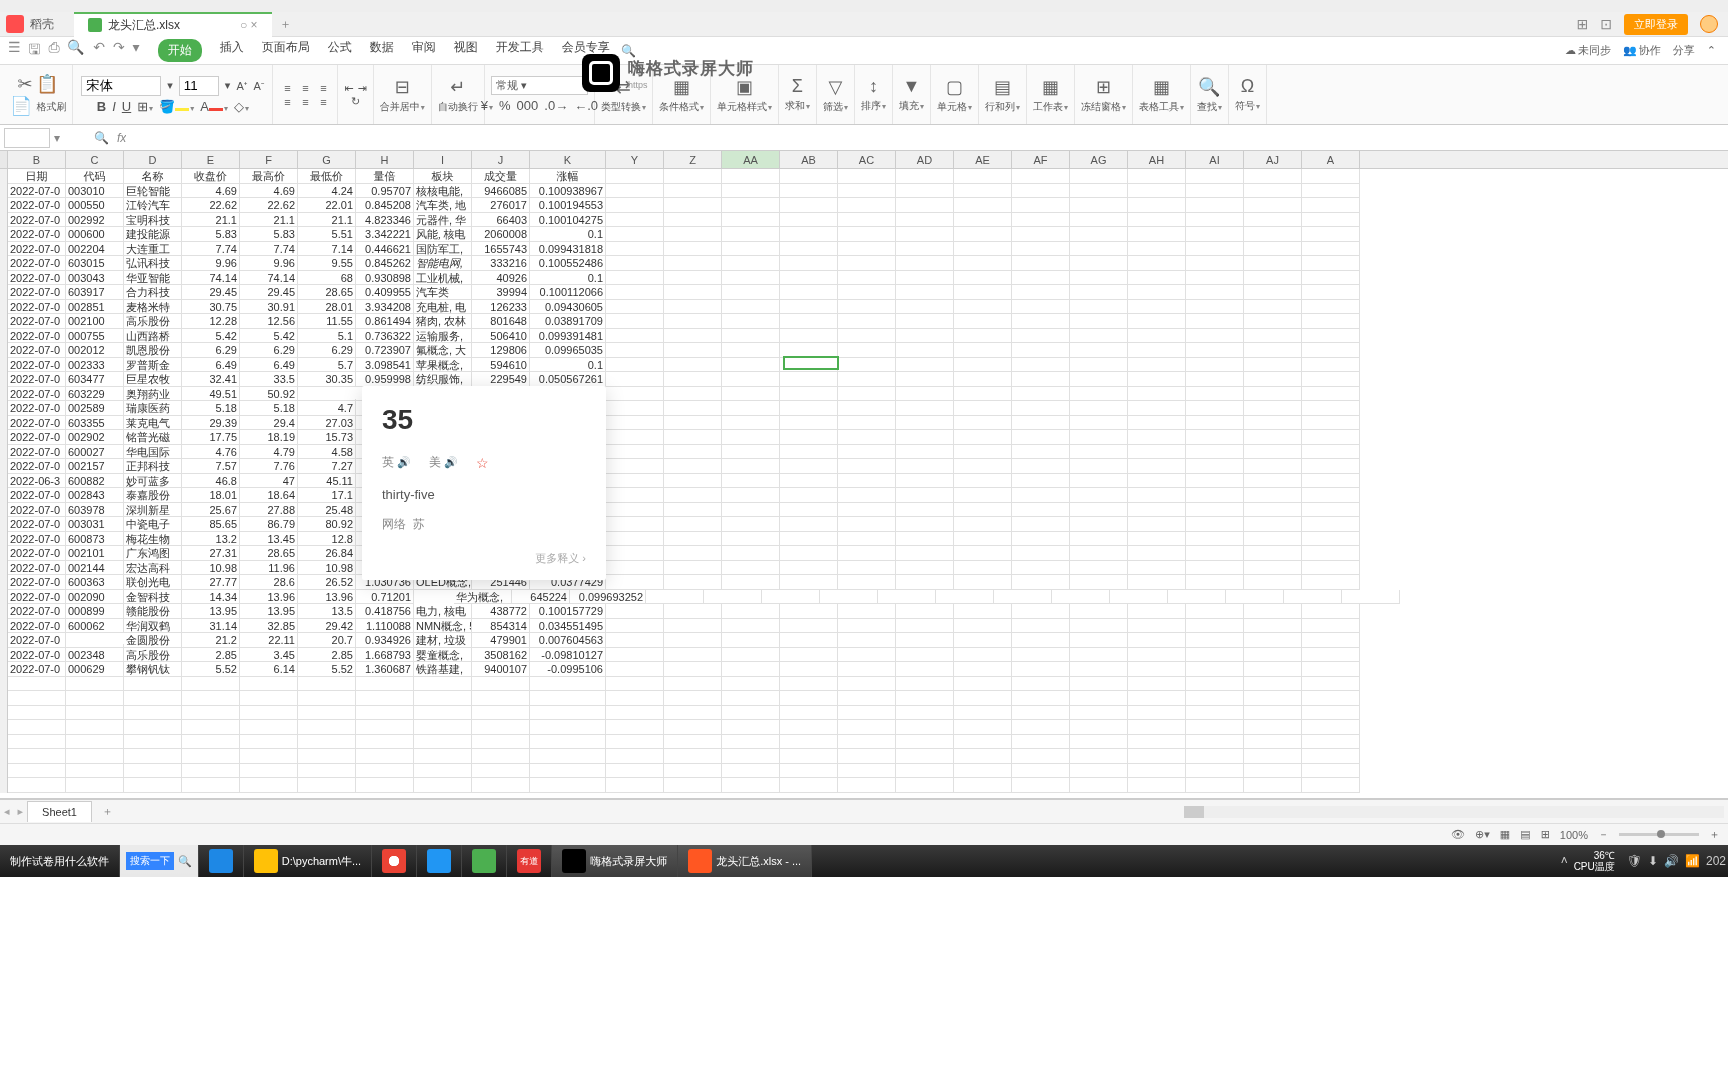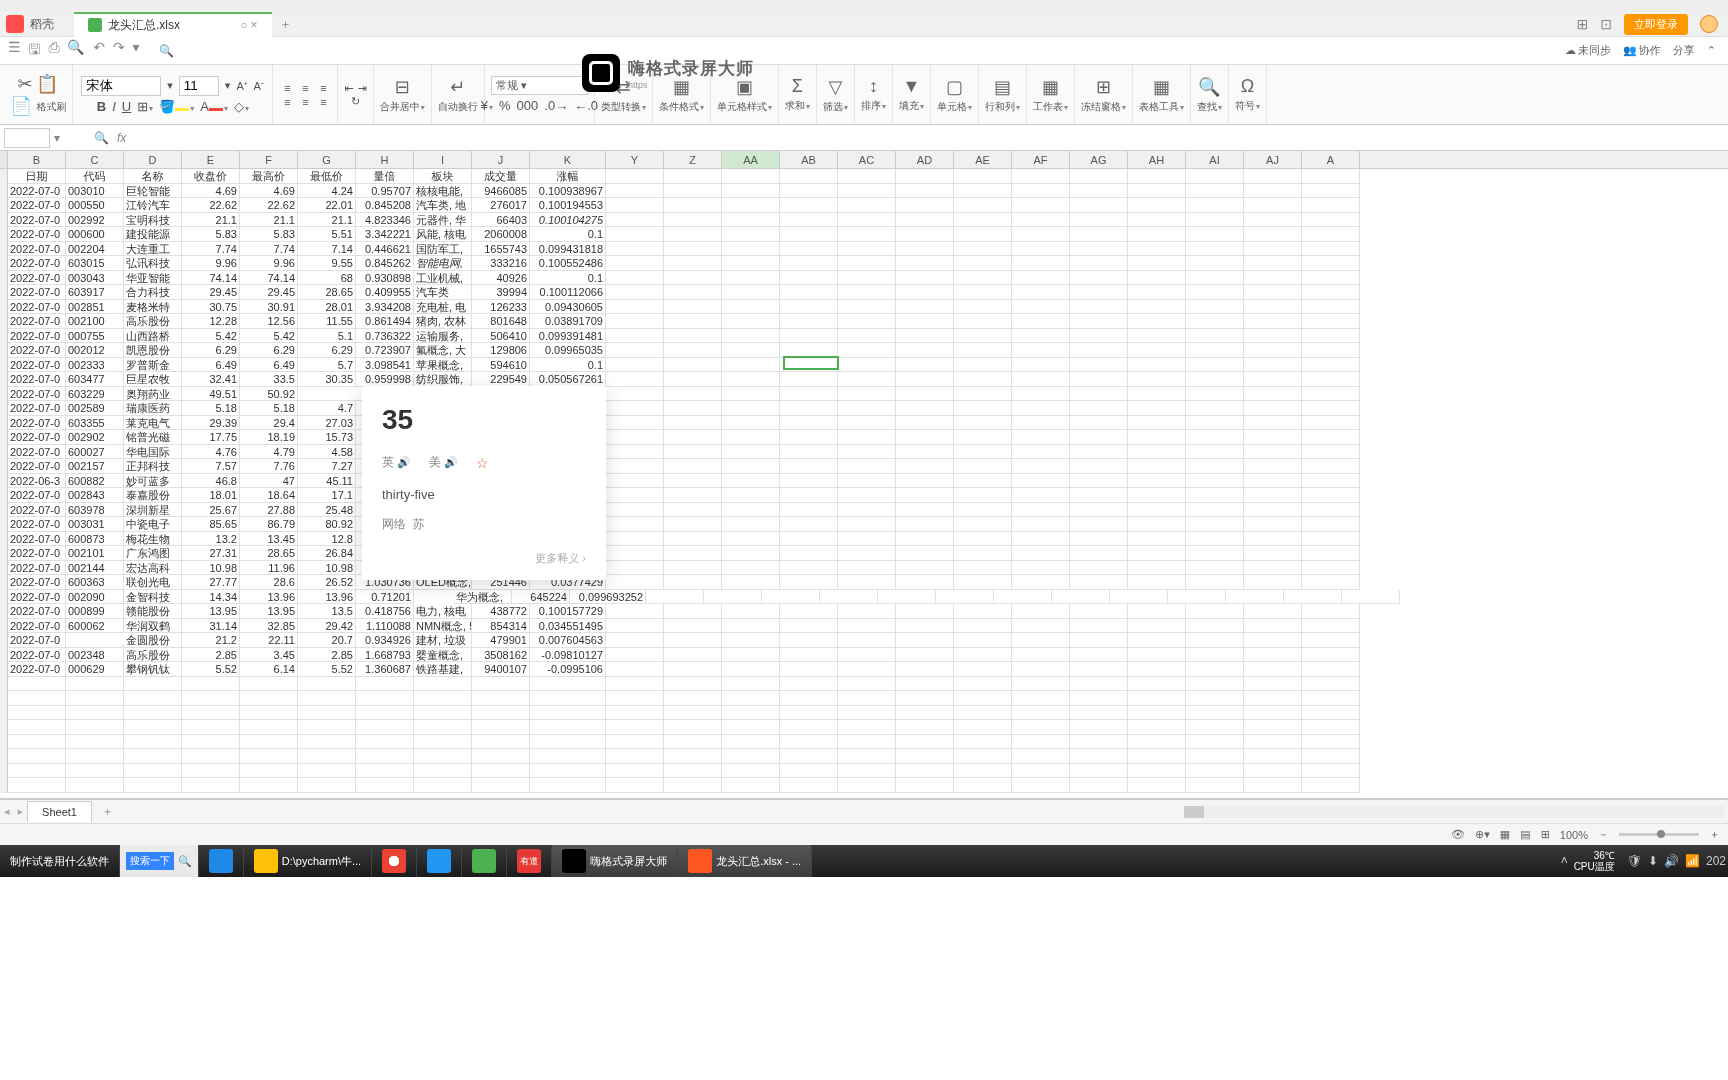--- a/index.html
+++ b/index.html
@@ -135,20 +135,31 @@
 <div class="menubar">
   <div class="menu-left-icons">
     <span>☰</span>
     <span>🖫</span>
     <span>⎙</span>
     <span>🔍</span>
     <span>↶</span>
     <span>↷</span>
     <span>▾</span>
   </div>
+  <div class="menu-tabs" id="menu-tabs">
+      <span class="menu-tab active">开始</span>
+      <span class="menu-tab">插入</span>
+      <span class="menu-tab">页面布局</span>
+      <span class="menu-tab">公式</span>
+      <span class="menu-tab">数据</span>
+      <span class="menu-tab">审阅</span>
+      <span class="menu-tab">视图</span>
+      <span class="menu-tab">开发工具</span>
+      <span class="menu-tab">会员专享</span>
+    </div>
   <span style="margin-left:12px;color:#888">🔍</span>
   <div class="menu-right">
     <span>☁ <span>未同步</span></span>
     <span>👥 <span>协作</span></span>
     <span>
         <span>分享</span>
       </span>
     <span>⌃</span>
   </div>
 </div>
@@ -406,21 +417,21 @@
         <div style="width: 8px; border-right: 1px solid rgb(204, 204, 204); background: rgb(240, 240, 240);"></div>
         <div class="cell txt" style="width: 58px;">2022-07-0</div>
         <div class="cell txt" style="width: 58px;">002992</div>
         <div class="cell txt" style="width: 58px;">宝明科技</div>
         <div class="cell num" style="width: 58px;">21.1</div>
         <div class="cell num" style="width: 58px;">21.1</div>
         <div class="cell num" style="width: 58px;">21.1</div>
         <div class="cell num" style="width: 58px;">4.823346</div>
         <div class="cell txt" style="width: 58px;">元器件, 华</div>
         <div class="cell num" style="width: 58px;">66403</div>
-        <div class="cell num" style="width: 76px; font-style: italic;">0.100104275</div>
+        <div class="cell num" style="width: 76px;">0.100104275</div>
         <div class="cell" style="width: 58px;"></div>
         <div class="cell" style="width: 58px;"></div>
         <div class="cell" style="width: 58px;"></div>
         <div class="cell" style="width: 58px;"></div>
         <div class="cell" style="width: 58px;"></div>
         <div class="cell" style="width: 58px;"></div>
         <div class="cell" style="width: 58px;"></div>
         <div class="cell" style="width: 58px;"></div>
         <div class="cell" style="width: 58px;"></div>
         <div class="cell" style="width: 58px;"></div>
@@ -430,21 +441,21 @@
       </div>
       <div class="grow">
         <div style="width: 8px; border-right: 1px solid rgb(204, 204, 204); background: rgb(240, 240, 240);"></div>
         <div class="cell txt" style="width: 58px;">2022-07-0</div>
         <div class="cell txt" style="width: 58px;">000600</div>
         <div class="cell txt" style="width: 58px;">建投能源</div>
         <div class="cell num" style="width: 58px;">5.83</div>
         <div class="cell num" style="width: 58px;">5.83</div>
         <div class="cell num" style="width: 58px;">5.51</div>
         <div class="cell num" style="width: 58px;">3.342221</div>
-        <div class="cell txt" style="width: 58px;">风能, 核电</div>
+        <div class="cell txt" style="width: 58px; font-family: Liberation Serif, serif;">风能, 核电</div>
         <div class="cell num" style="width: 58px;">2060008</div>
         <div class="cell num" style="width: 76px;">0.1</div>
         <div class="cell" style="width: 58px;"></div>
         <div class="cell" style="width: 58px;"></div>
         <div class="cell" style="width: 58px;"></div>
         <div class="cell" style="width: 58px;"></div>
         <div class="cell" style="width: 58px;"></div>
         <div class="cell" style="width: 58px;"></div>
         <div class="cell" style="width: 58px;"></div>
         <div class="cell" style="width: 58px;"></div>

